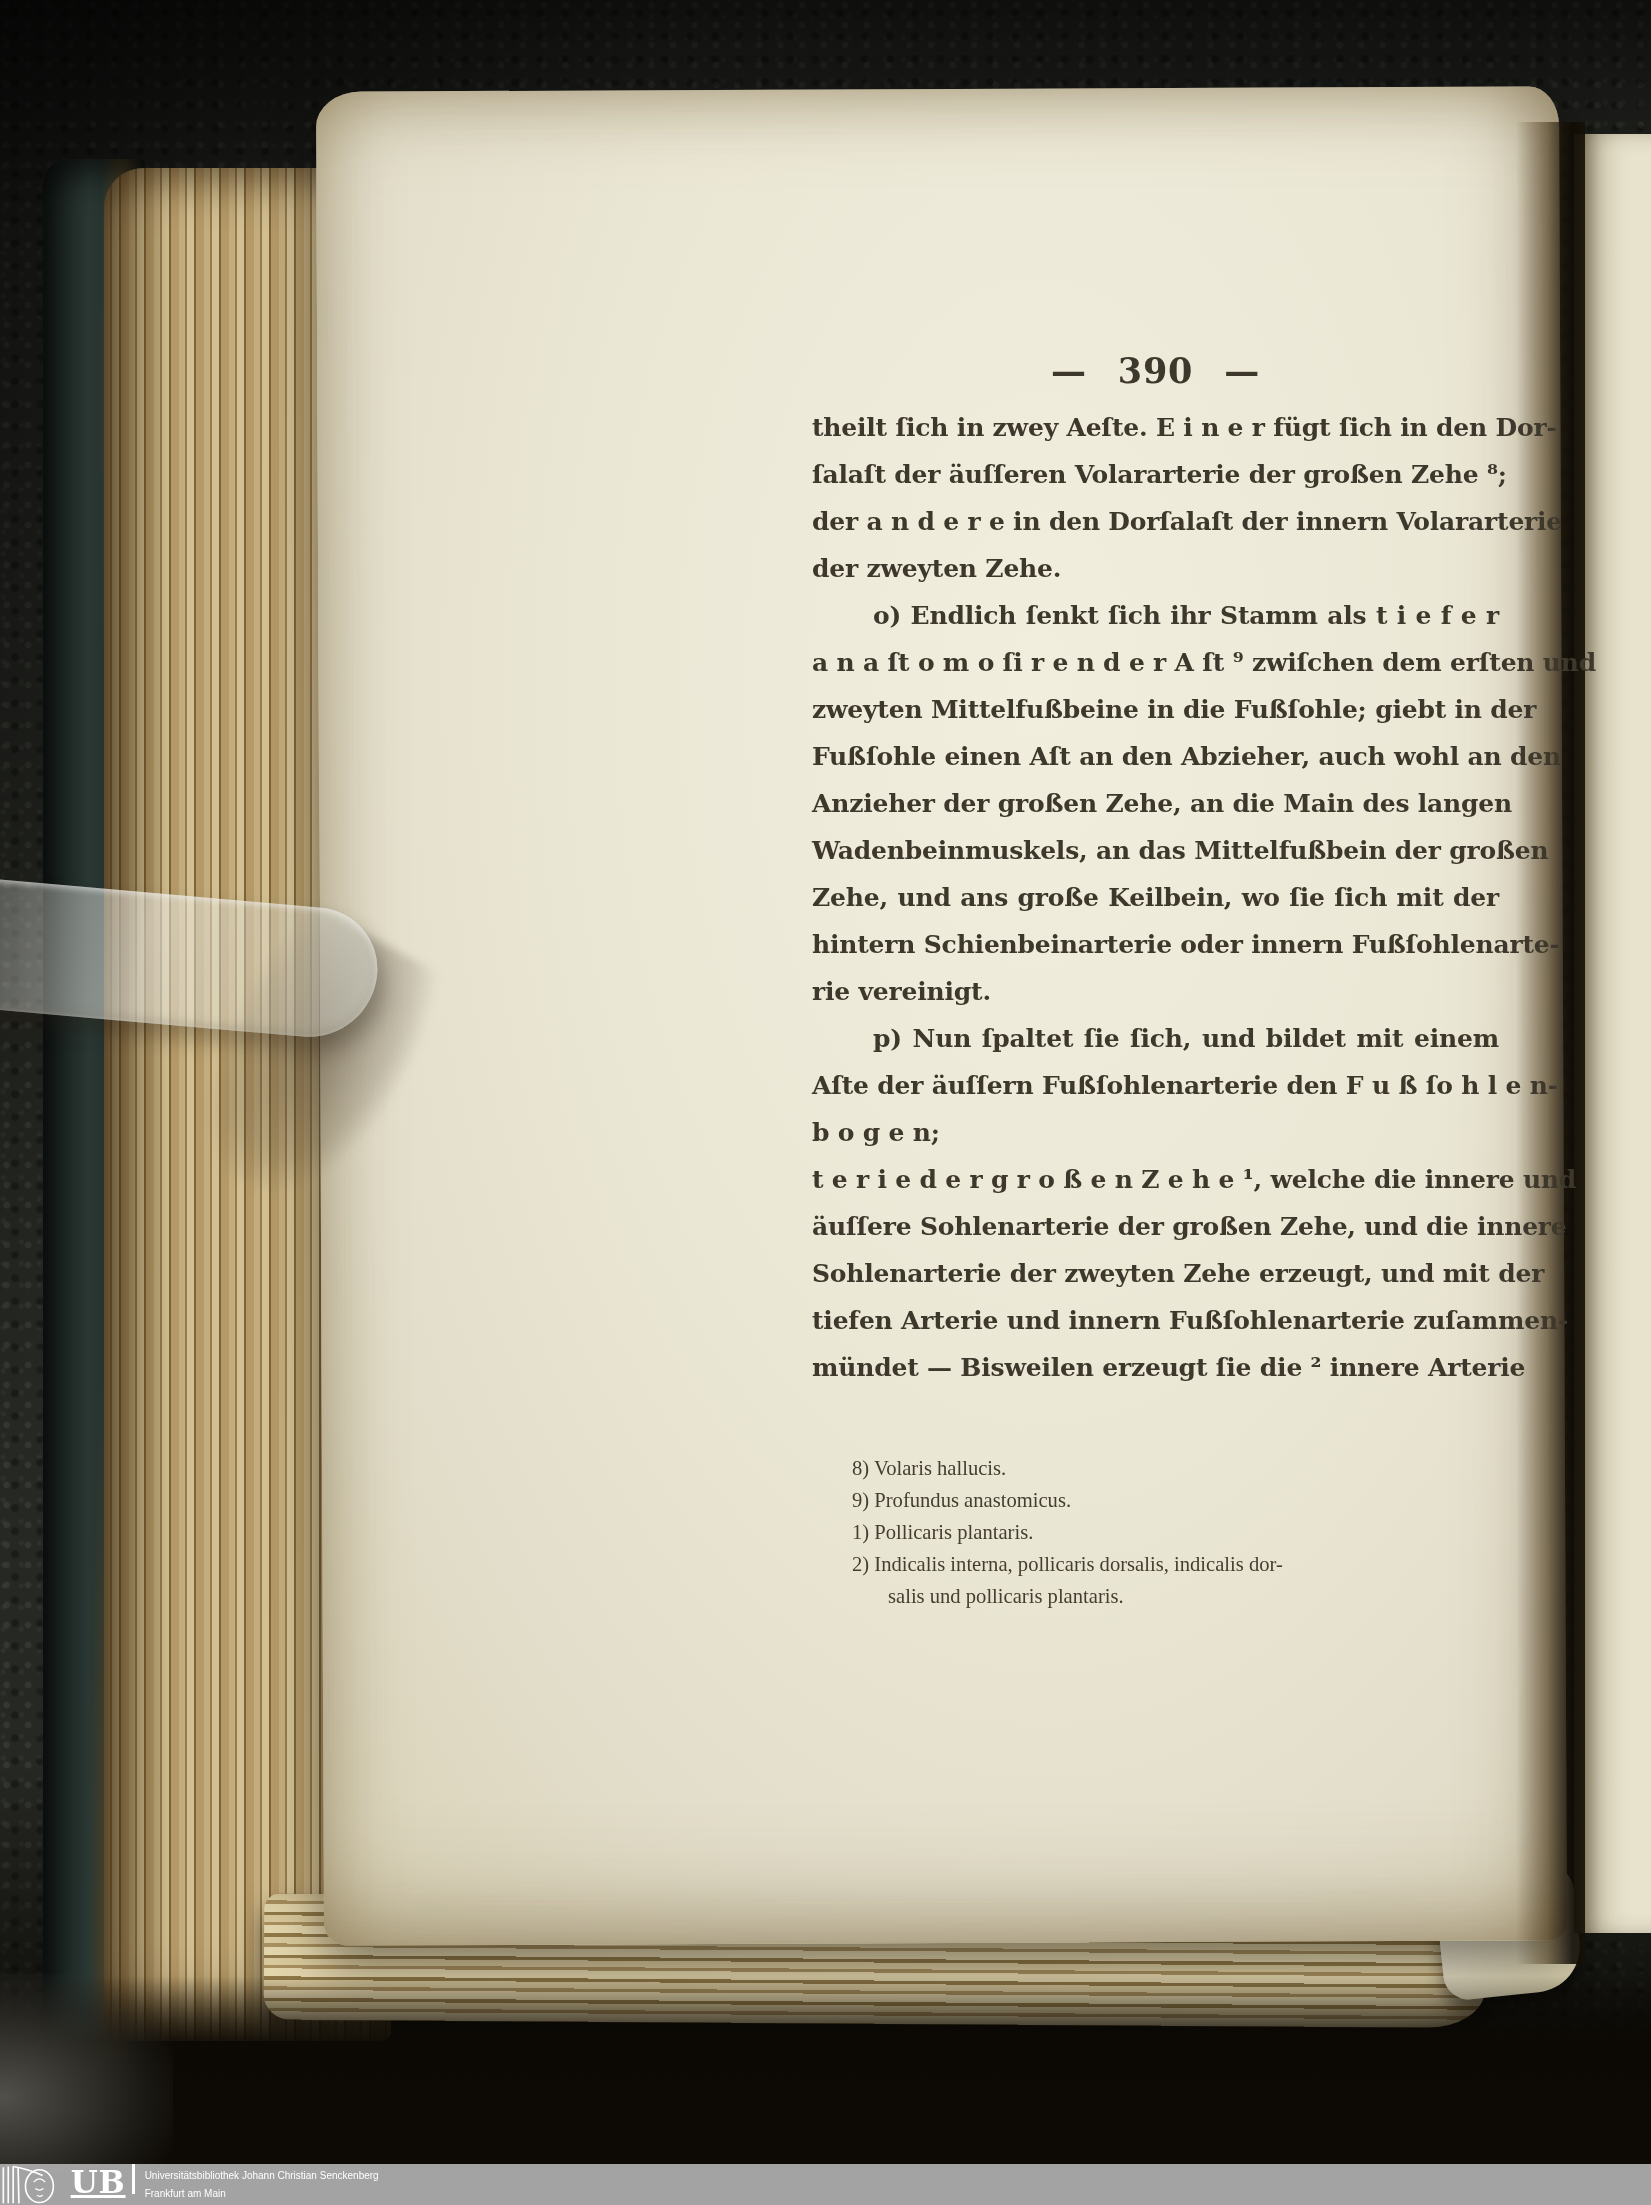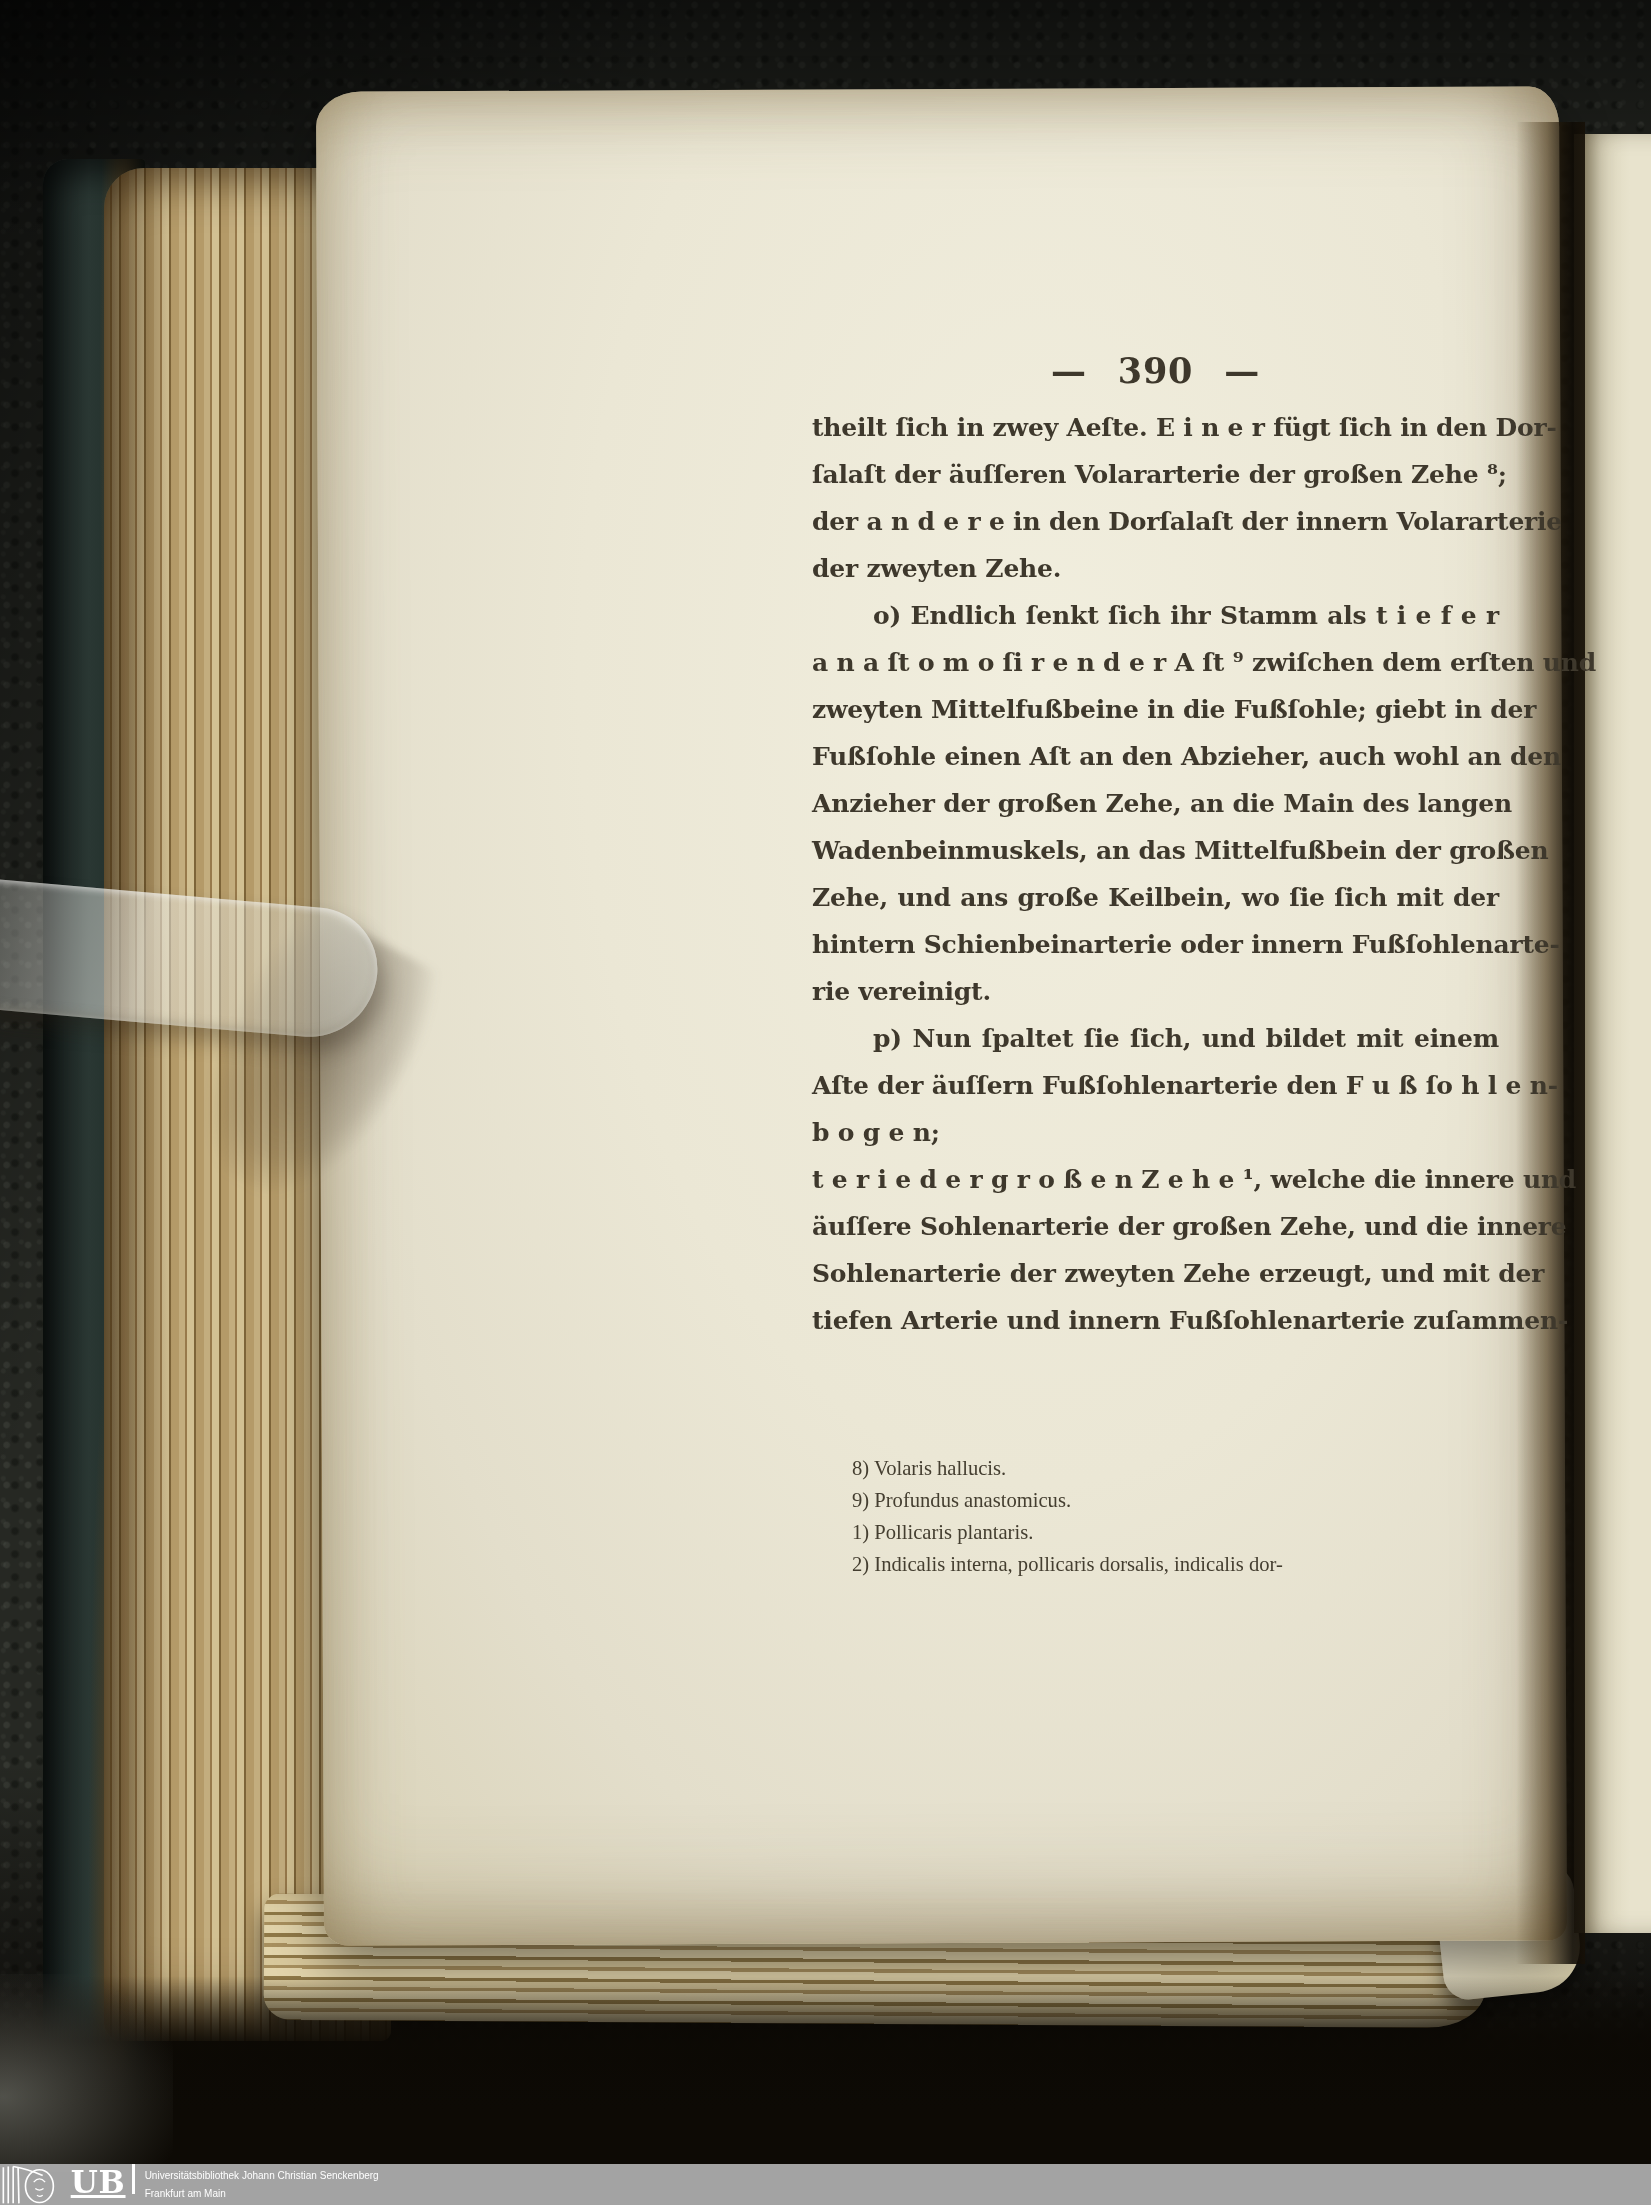--- a/index.html
+++ b/index.html
@@ -133,27 +133,29 @@
     <div class="tline">Zehe, und ans große Keilbein,  wo ſie ſich mit der</div>
     <div class="tline">hintern Schienbeinarterie oder innern Fußſohlenarte-</div>
     <div class="tline end">rie vereinigt.</div>
     <div class="tline indent">p) Nun ſpaltet ſie ſich,  und bildet mit einem</div>
     <div class="tline">Aſte der äuſſern Fußſohlenarterie den  F u ß ſo h l e n-</div>
     <div class="tline end">b o g e n;</div>
     <div class="tline">t e r i e  d e r  g r o ß e n  Z e h e ¹,  welche die innere und</div>
     <div class="tline">äuſſere Sohlenarterie der großen Zehe,  und die innere</div>
     <div class="tline">Sohlenarterie der zweyten Zehe erzeugt,  und mit der</div>
     <div class="tline">tiefen Arterie und innern Fußſohlenarterie zuſammen-</div>
+    <div class="tline">mündet —  Bisweilen erzeugt ſie die ² innere Arterie</div>
   </div>
 
   <div class="footnotes z5">
     <div class="fnline">8) Volaris hallucis.</div>
     <div class="fnline">9) Profundus anastomicus.</div>
     <div class="fnline">1) Pollicaris plantaris.</div>
     <div class="fnline">2) Indicalis interna, pollicaris dorsalis, indicalis dor-</div>
+    <div class="fnline cont">salis und pollicaris plantaris.</div>
   </div>
 
   <div class="fragments z5">
     <span style="top:382px">der</span>
     <span style="top:417px">Zeh</span>
     <span style="top:453px">die</span>
     <span style="top:567px">ſe</span>
     <span style="top:600px">m</span>
     <span style="top:632px">ur</span>
     <span style="top:666px">S</span>

